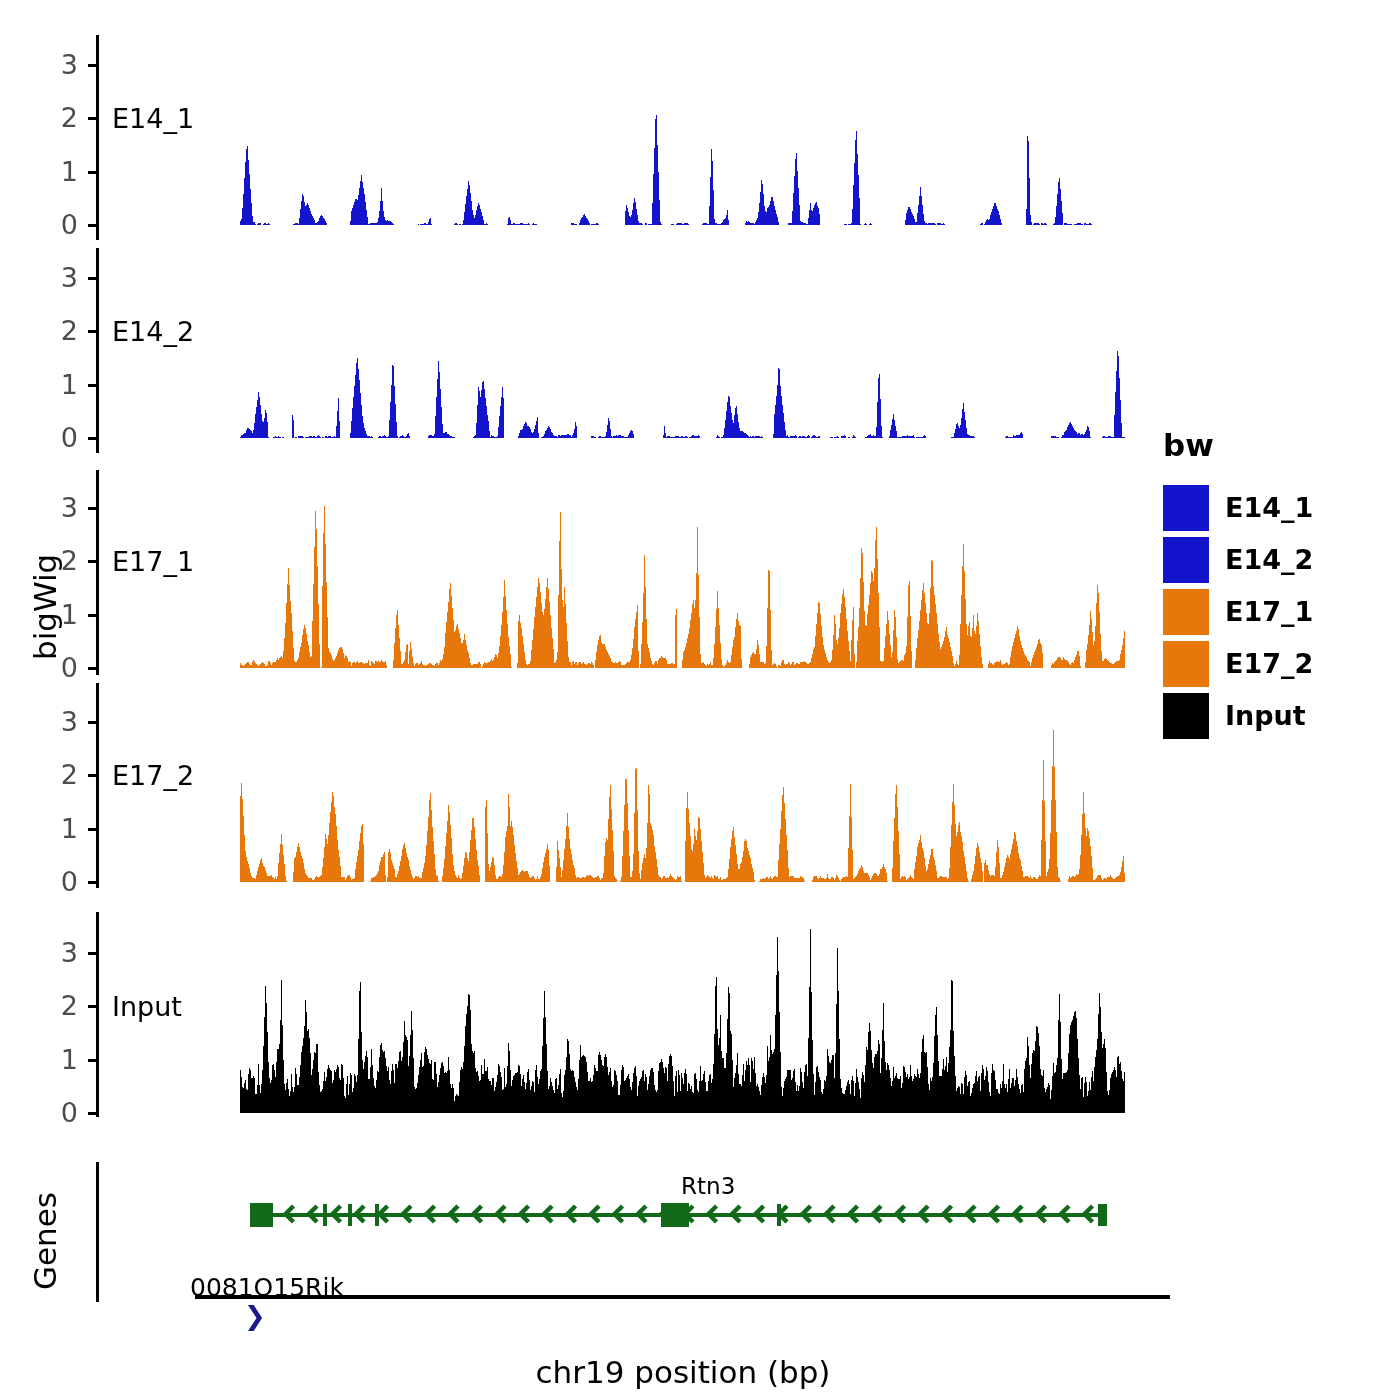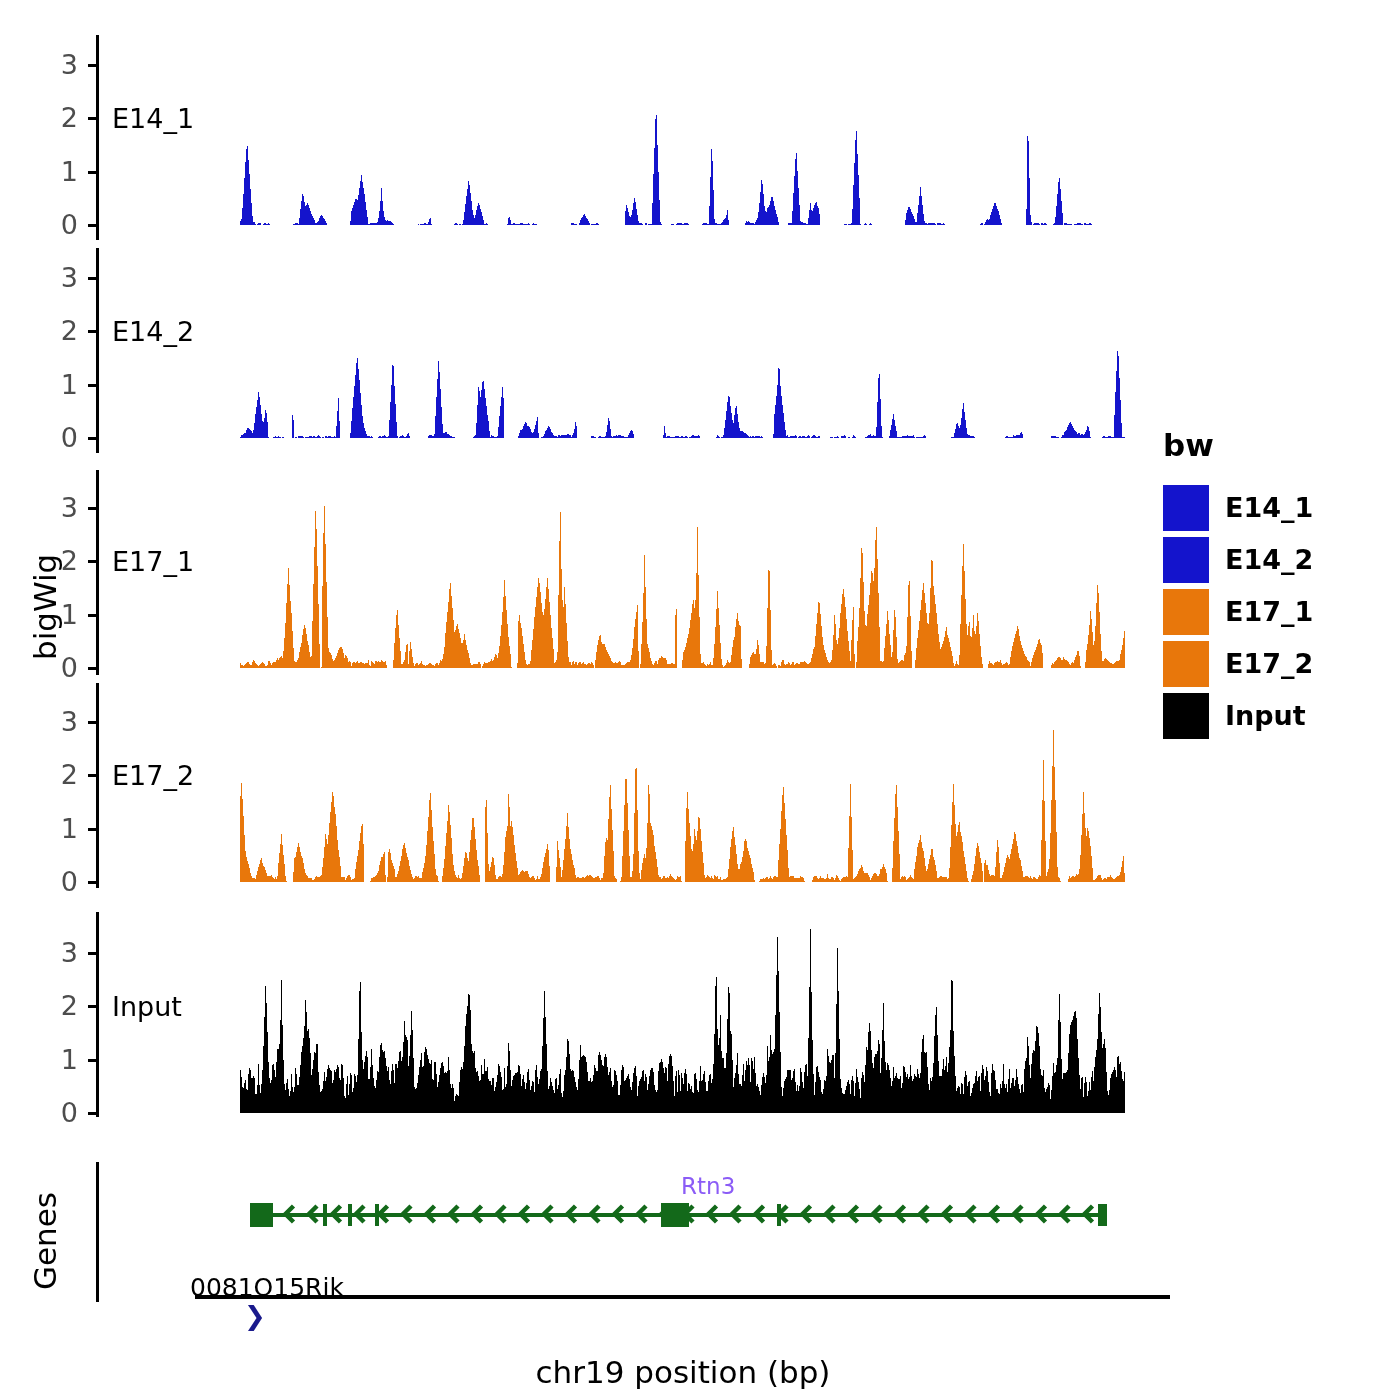--- a/index.html
+++ b/index.html
@@ -23,21 +23,21 @@
   .xtitle{position:absolute;color:#000;font-size:31px;line-height:31px;
           text-align:left;white-space:nowrap;transform:translateX(-50%);}
 
   .vtitle{position:absolute;color:#000;font-size:31px;line-height:31px;white-space:nowrap;
           transform-origin:0 0;transform:rotate(-90deg);}
 
   
   .sig{position:absolute;display:block;}
   .geneline{position:absolute;background:#13691a;height:4px;}
   .exon{position:absolute;background:#13691a;}
-  .genelab{position:absolute;color:#8b5cf6;font-size:23px;line-height:23px;white-space:nowrap;}
+  .genelab{position:absolute;color:#000000;font-size:23px;line-height:23px;white-space:nowrap;}
   .riklab{position:absolute;color:#000;font-size:25px;line-height:25px;white-space:nowrap;}
   .rikarrow{position:absolute;color:#1a1a8c;font-size:26px;line-height:26px;font-weight:bold;}
 
   
   .legend{position:absolute;}
   .legtitle{position:absolute;color:#000;font-size:31px;line-height:31px;}
   .legrow{position:absolute;left:0;width:230px;height:52px;}
   .legswatch{position:absolute;left:0;top:0;width:46px;height:46px;}
   .leglab{position:absolute;left:62px;top:9px;color:#000;font-size:27px;line-height:27px;white-space:nowrap;}
 </style>

